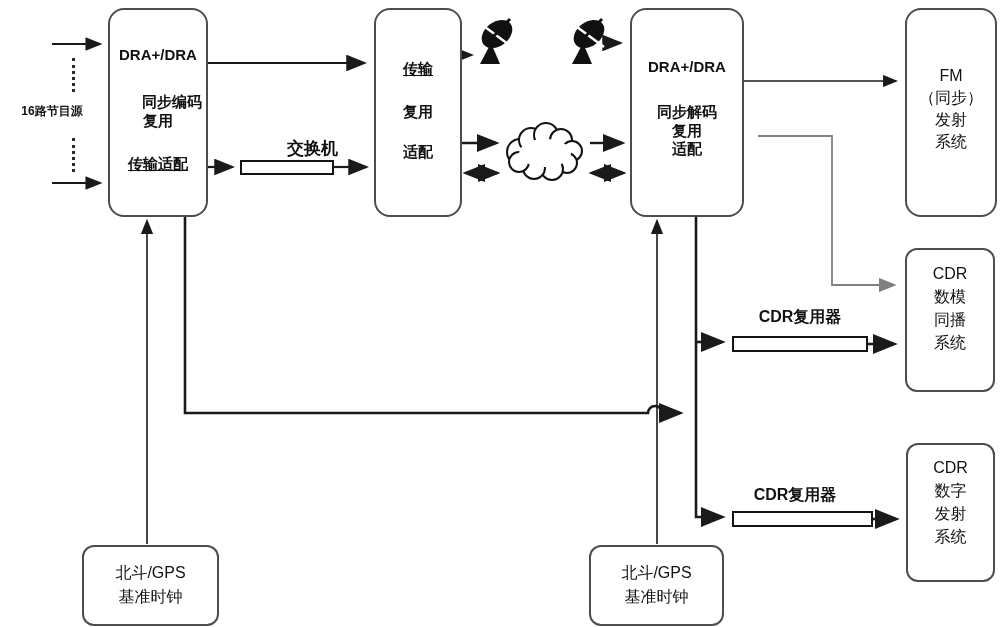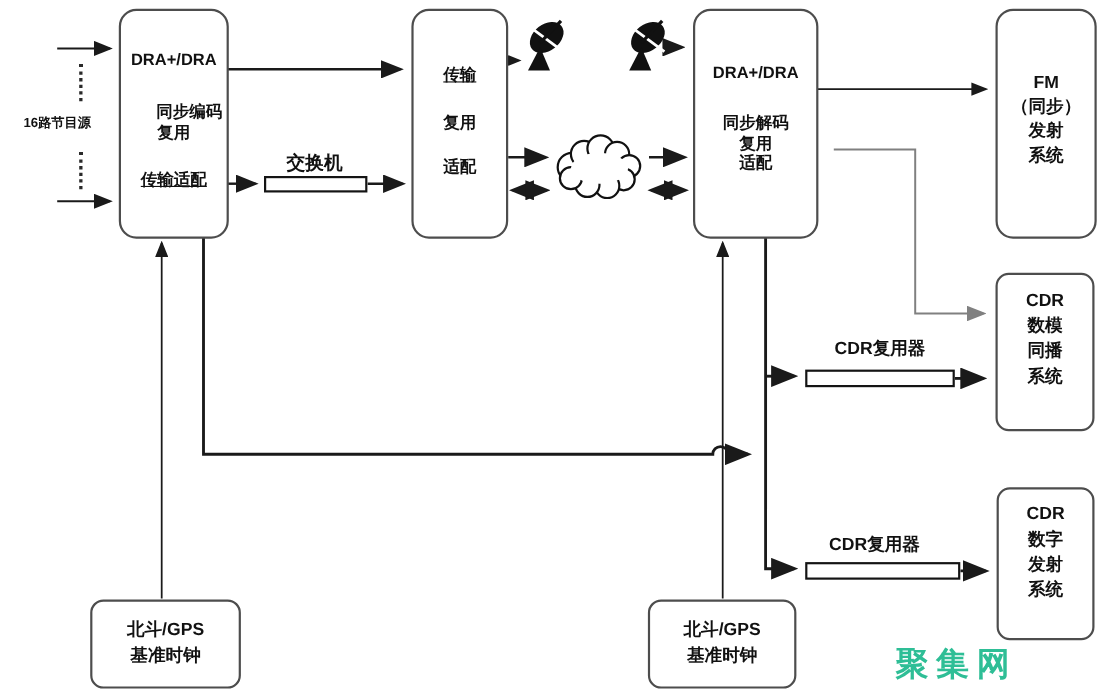--- a/index.html
+++ b/index.html
@@ -6,21 +6,21 @@
   .stage{
     position:relative;width:1000px;height:627px;background:#ffffff;overflow:hidden;
     font-family:"Liberation Sans","DejaVu Sans",sans-serif;color:#111;
   }
   svg.overlay{position:absolute;left:0;top:0;z-index:1;}
   .box{
     position:absolute;background:#fff;border:2px solid #4d4d4d;border-radius:16px;z-index:2;
   }
   .box.small{border-radius:12px;}
   .ln{position:absolute;left:0;right:0;text-align:center;font-weight:bold;font-size:15px;line-height:20px;white-space:nowrap;}
-  .stack{position:absolute;left:0;right:0;text-align:center;font-weight:bold;}
+  .stack{position:absolute;left:0;right:0;text-align:center;font-weight:normal;}
   .stack div{white-space:nowrap;}
   .flatrect{position:absolute;background:#fff;border:2px solid #141414;z-index:2;}
   .lbl{position:absolute;font-weight:bold;text-align:center;z-index:2;white-space:nowrap;}
   .dots{position:absolute;width:0;border-left:3px dotted #2a2a2a;z-index:2;}
   .watermark{
     position:absolute;left:814px;top:584px;font-size:30px;font-weight:bold;
     color:#2ebe96;letter-spacing:7px;z-index:3;
   }
 </style>
 </head>
@@ -99,21 +99,21 @@
   <div class="dots" style="left:72px;top:58px;height:34px;"></div>
   <div class="dots" style="left:72px;top:138px;height:34px;"></div>
 
   <div class="box" style="left:108px;top:8px;width:96px;height:205px;">
     <div class="ln" style="top:35px;">DRA+/DRA</div>
     <div class="ln" style="top:82px;padding-left:28px;">同步编码</div>
     <div class="ln" style="top:101px;">复用</div>
     <div class="ln" style="top:144px;text-decoration:underline;">传输适配</div>
   </div>
 
-  <div class="lbl" style="left:234px;top:137px;width:104px;font-size:17px;">交换机</div>
+  <div class="lbl" style="left:234px;top:137px;width:104px;font-size:17px;text-align:right;">交换机</div>
   <div class="flatrect" style="left:240px;top:160px;width:90px;height:11px;"></div>
 
   <div class="box" style="left:374px;top:8px;width:84px;height:205px;">
     <div class="ln" style="top:49px;text-decoration:underline;">传输</div>
     <div class="ln" style="top:92px;">复用</div>
     <div class="ln" style="top:132px;">适配</div>
   </div>
 
   <div class="box" style="left:630px;top:8px;width:110px;height:205px;">
     <div class="ln" style="top:47px;">DRA+/DRA</div>
@@ -161,15 +161,14 @@
       <div>基准时钟</div>
     </div>
   </div>
   <div class="box small" style="left:589px;top:545px;width:131px;height:77px;">
     <div class="stack" style="top:14px;font-size:16px;line-height:24px;">
       <div>北斗/GPS</div>
       <div>基准时钟</div>
     </div>
   </div>
 
-  <div class="watermark">聚集网</div>
 
 </div>
 
 </body></html>

